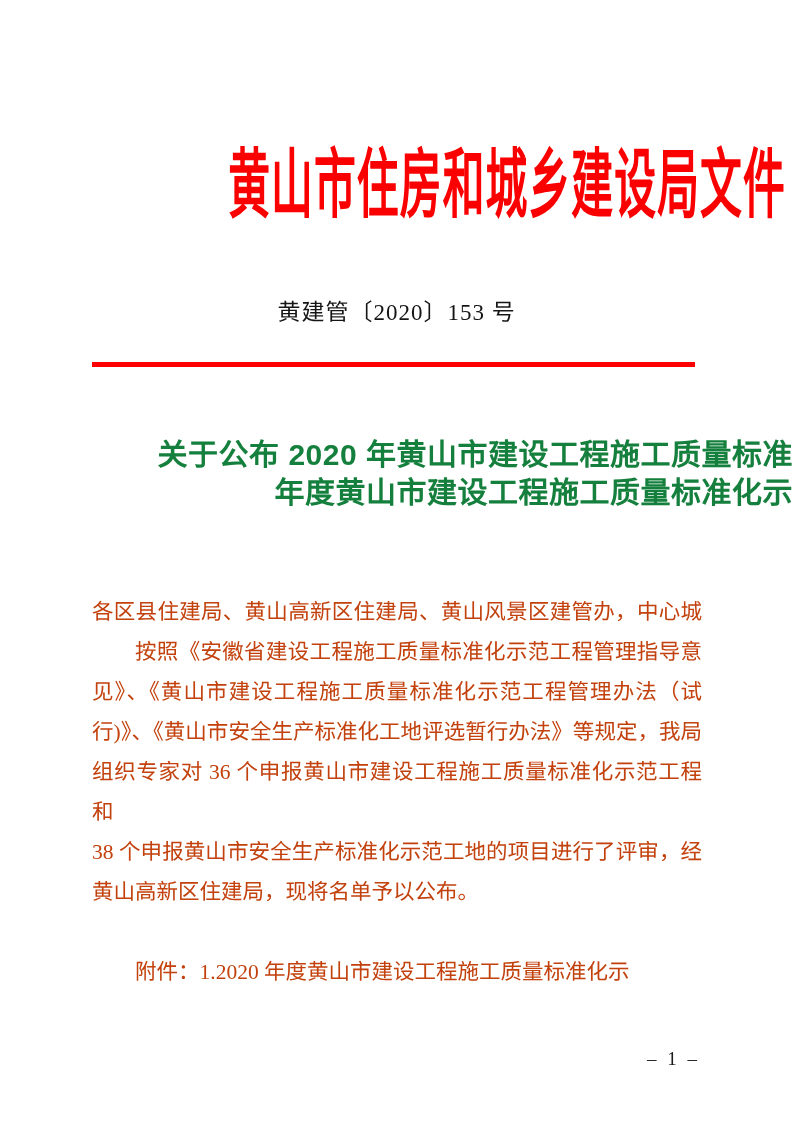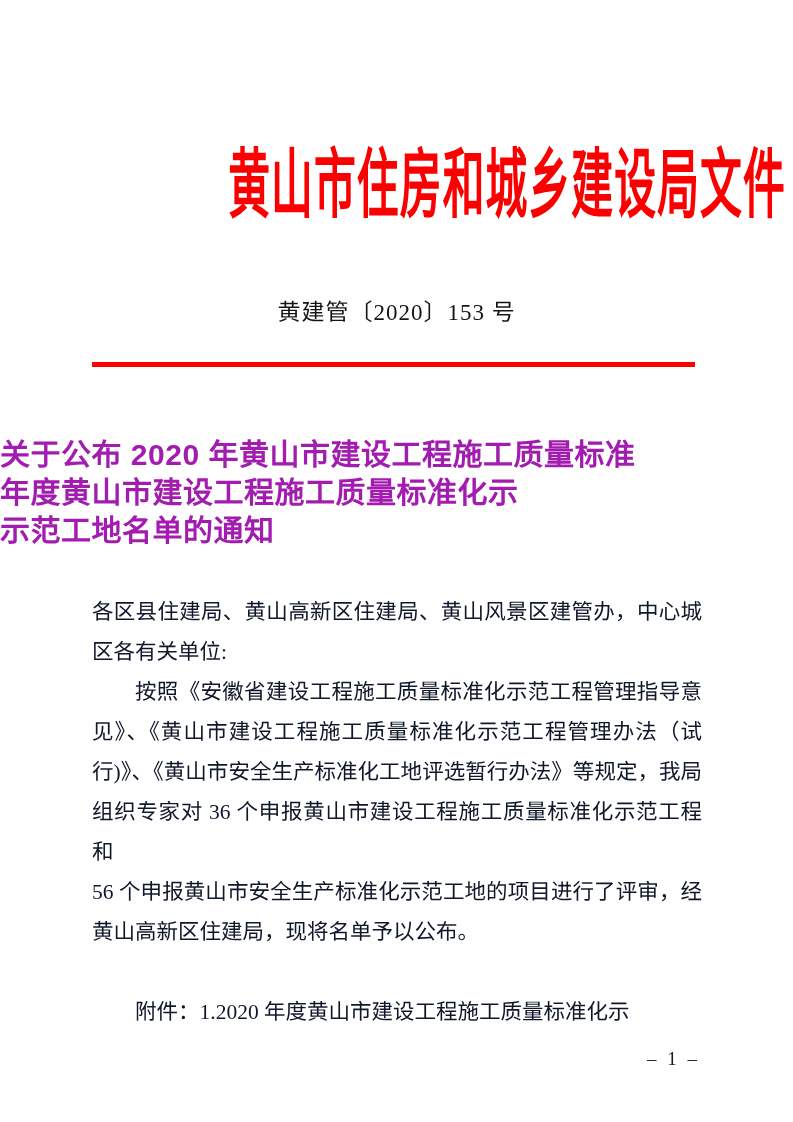--- a/index.html
+++ b/index.html
@@ -60,37 +60,37 @@
     width:603px;
     height:5px;
     background:var(--line-red);
   }
   
   .notice-title{
     position:absolute;
     top:426px;
     left:0;
     width:100%;
-    text-align:left;
+    text-align:right;
     font-family:"Liberation Sans","DejaVu Sans",sans-serif;
     font-weight:bold;
     font-size:30px;
     line-height:38px;
-    color:#a21caf;
+    color:#15803d;
     letter-spacing:0.5px;
   }
   
   .body-text{
     position:absolute;
     top:582px;
     left:92px;
     width:610px;
     font-size:21.5px;
     line-height:40px;
-    color:#0f172a;
+    color:#c2410c;
   }
   .body-line{
     min-height:40px;
     white-space:normal;
   }
   .body-line.indent{
     padding-left:43px;
   }
   .body-line.justify{
     text-align:justify;
@@ -115,31 +115,29 @@
     <span class="stretch">黄山市住房和城乡建设局文件</span>
   </div>
 
   <div class="doc-number">黄建管〔2020〕153 号</div>
 
   <div class="red-line"></div>
 
   <div class="notice-title">
       <div>关于公布 2020 年黄山市建设工程施工质量标准</div>
       <div>年度黄山市建设工程施工质量标准化示</div>
-      <div>示范工地名单的通知</div>
     </div>
 
   <div class="body-text">
       <div class="body-line justify">各区县住建局、黄山高新区住建局、黄山风景区建管办，中心城</div>
-      <div class="body-line">区各有关单位:</div>
       <div class="body-line indent justify">按照《安徽省建设工程施工质量标准化示范工程管理指导意</div>
       <div class="body-line justify">见》、《黄山市建设工程施工质量标准化示范工程管理办法（试</div>
       <div class="body-line justify">行)》、《黄山市安全生产标准化工地评选暂行办法》等规定，我局</div>
       <div class="body-line justify">组织专家对 36 个申报黄山市建设工程施工质量标准化示范工程和</div>
-      <div class="body-line justify">56 个申报黄山市安全生产标准化示范工地的项目进行了评审，经</div>
+      <div class="body-line justify">38 个申报黄山市安全生产标准化示范工地的项目进行了评审，经</div>
       <div class="body-line">黄山高新区住建局，现将名单予以公布。</div>
       <div class="body-line">&nbsp;</div>
       <div class="body-line indent">附件：1.2020 年度黄山市建设工程施工质量标准化示</div>
     </div>
 
   <div class="page-number">– 1 –</div>
 
 </div>
 
 </body></html>

